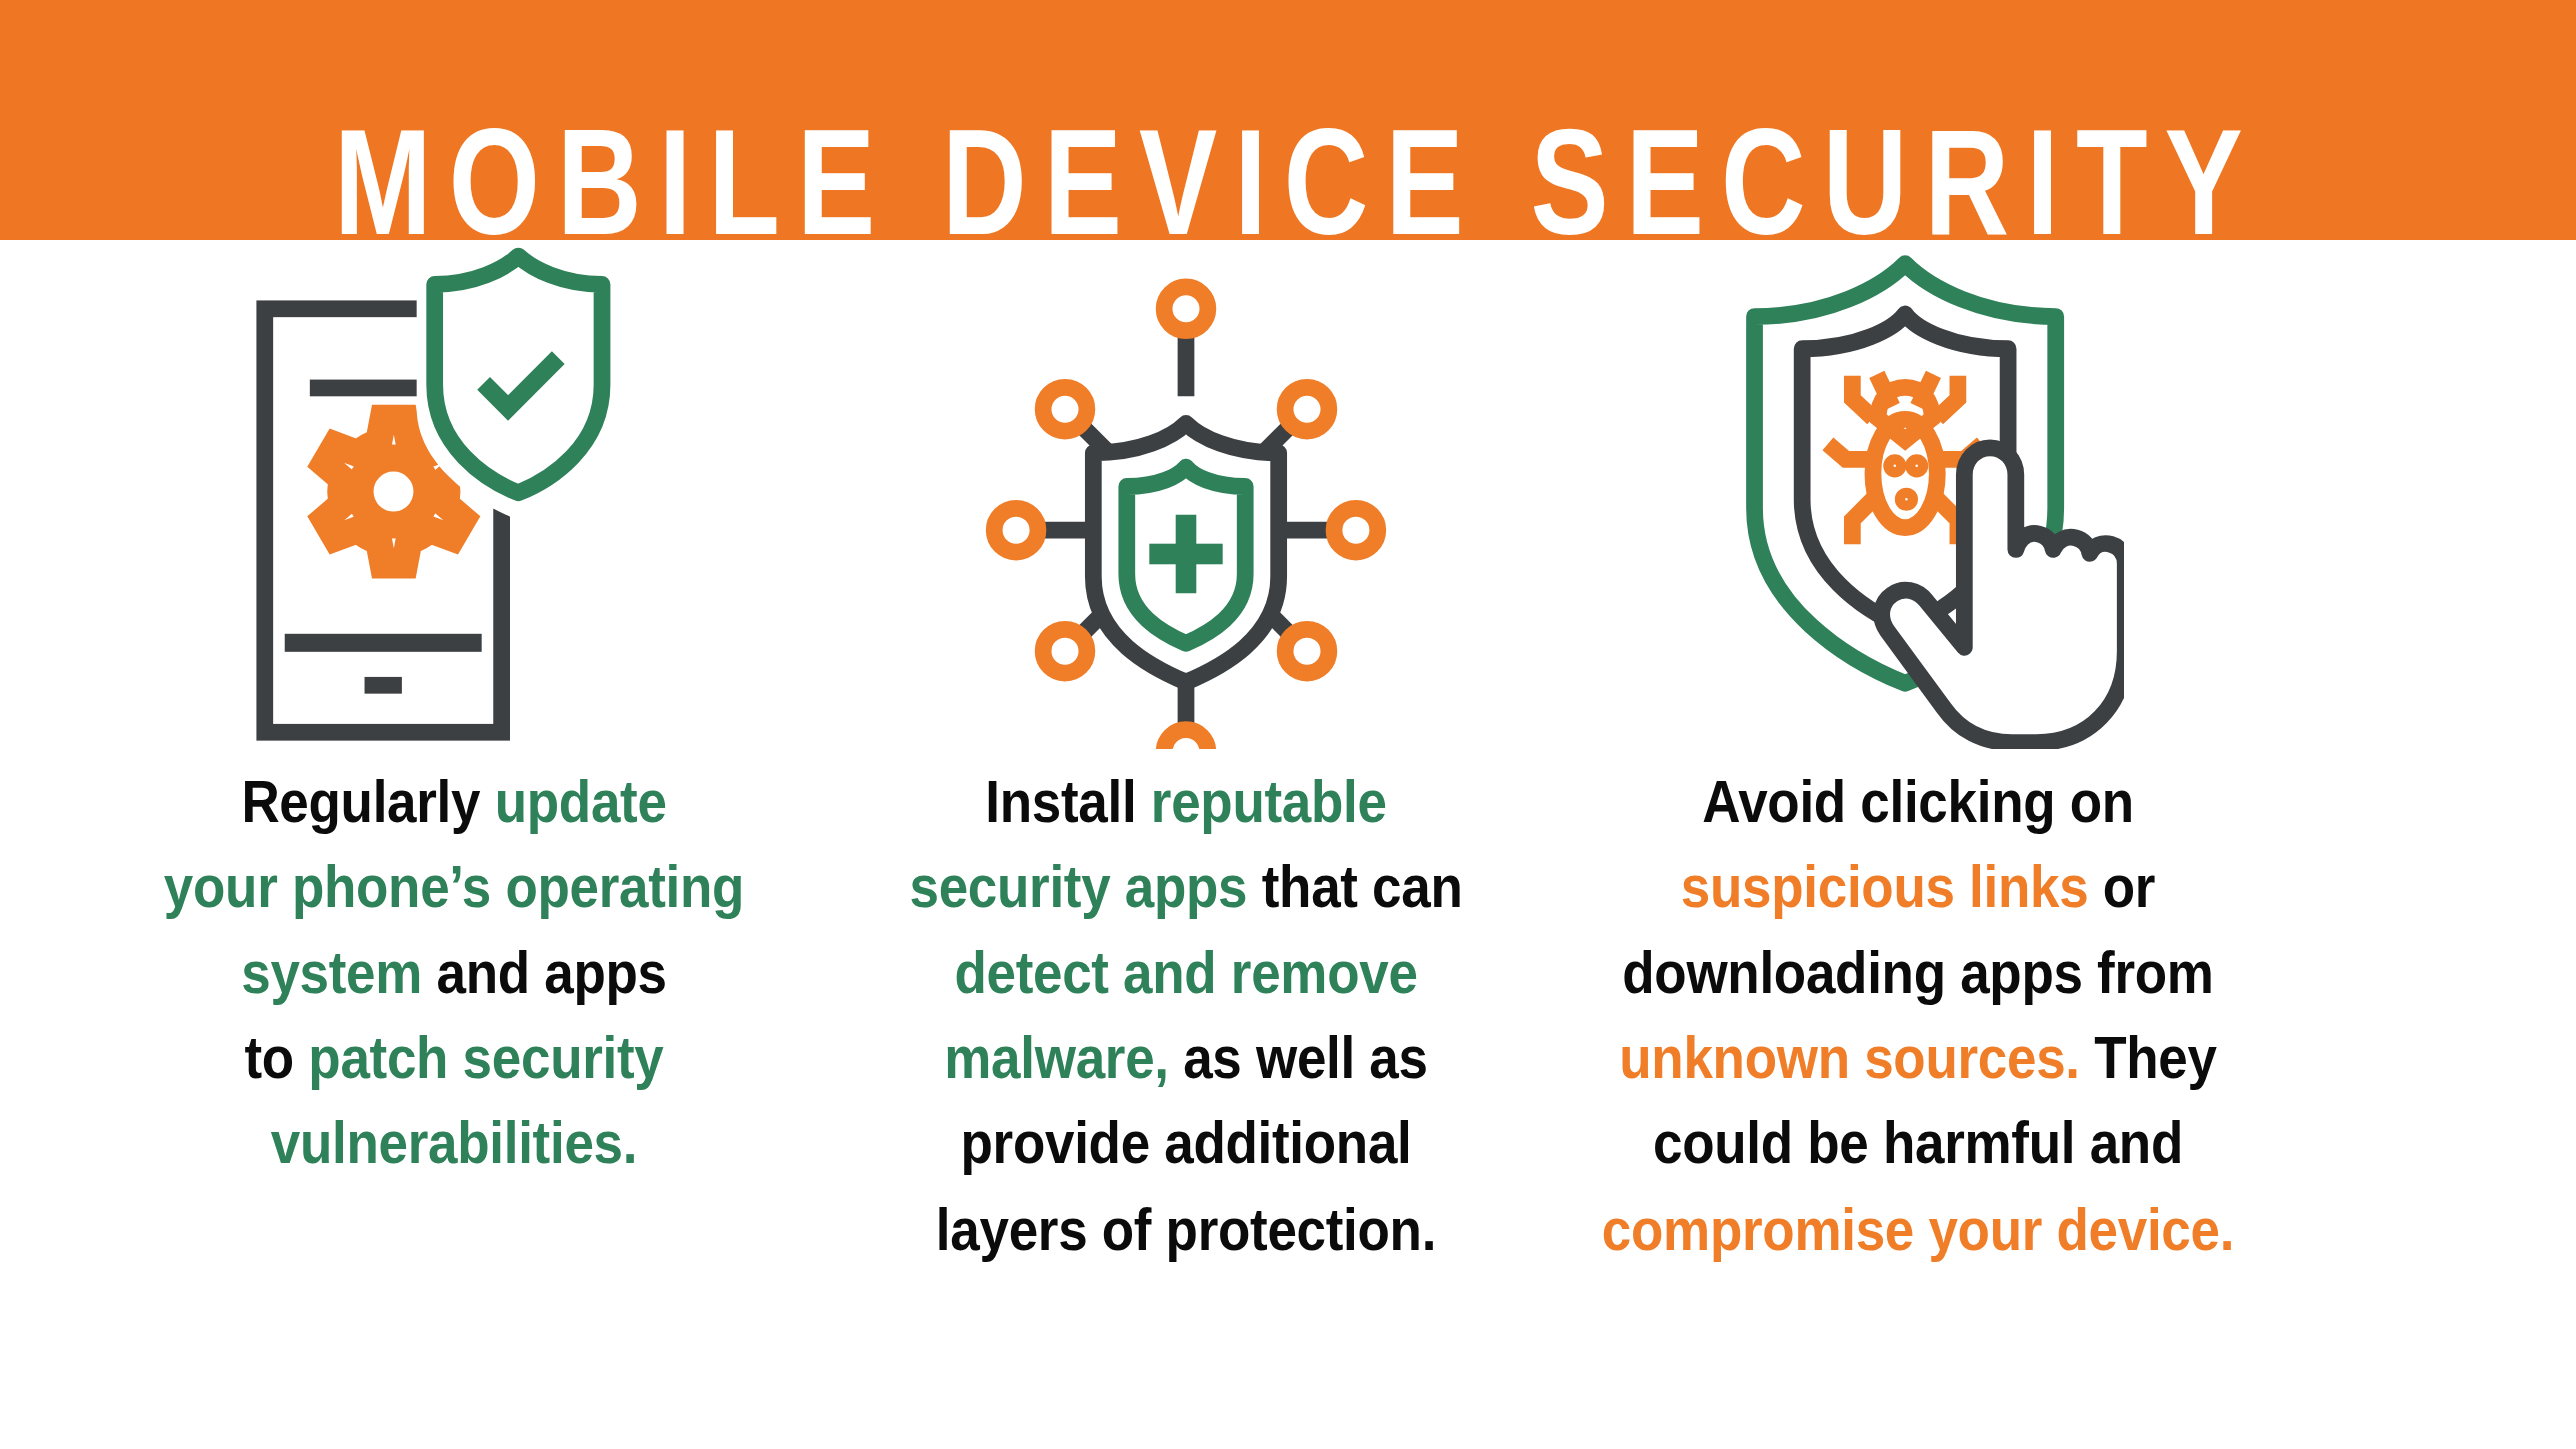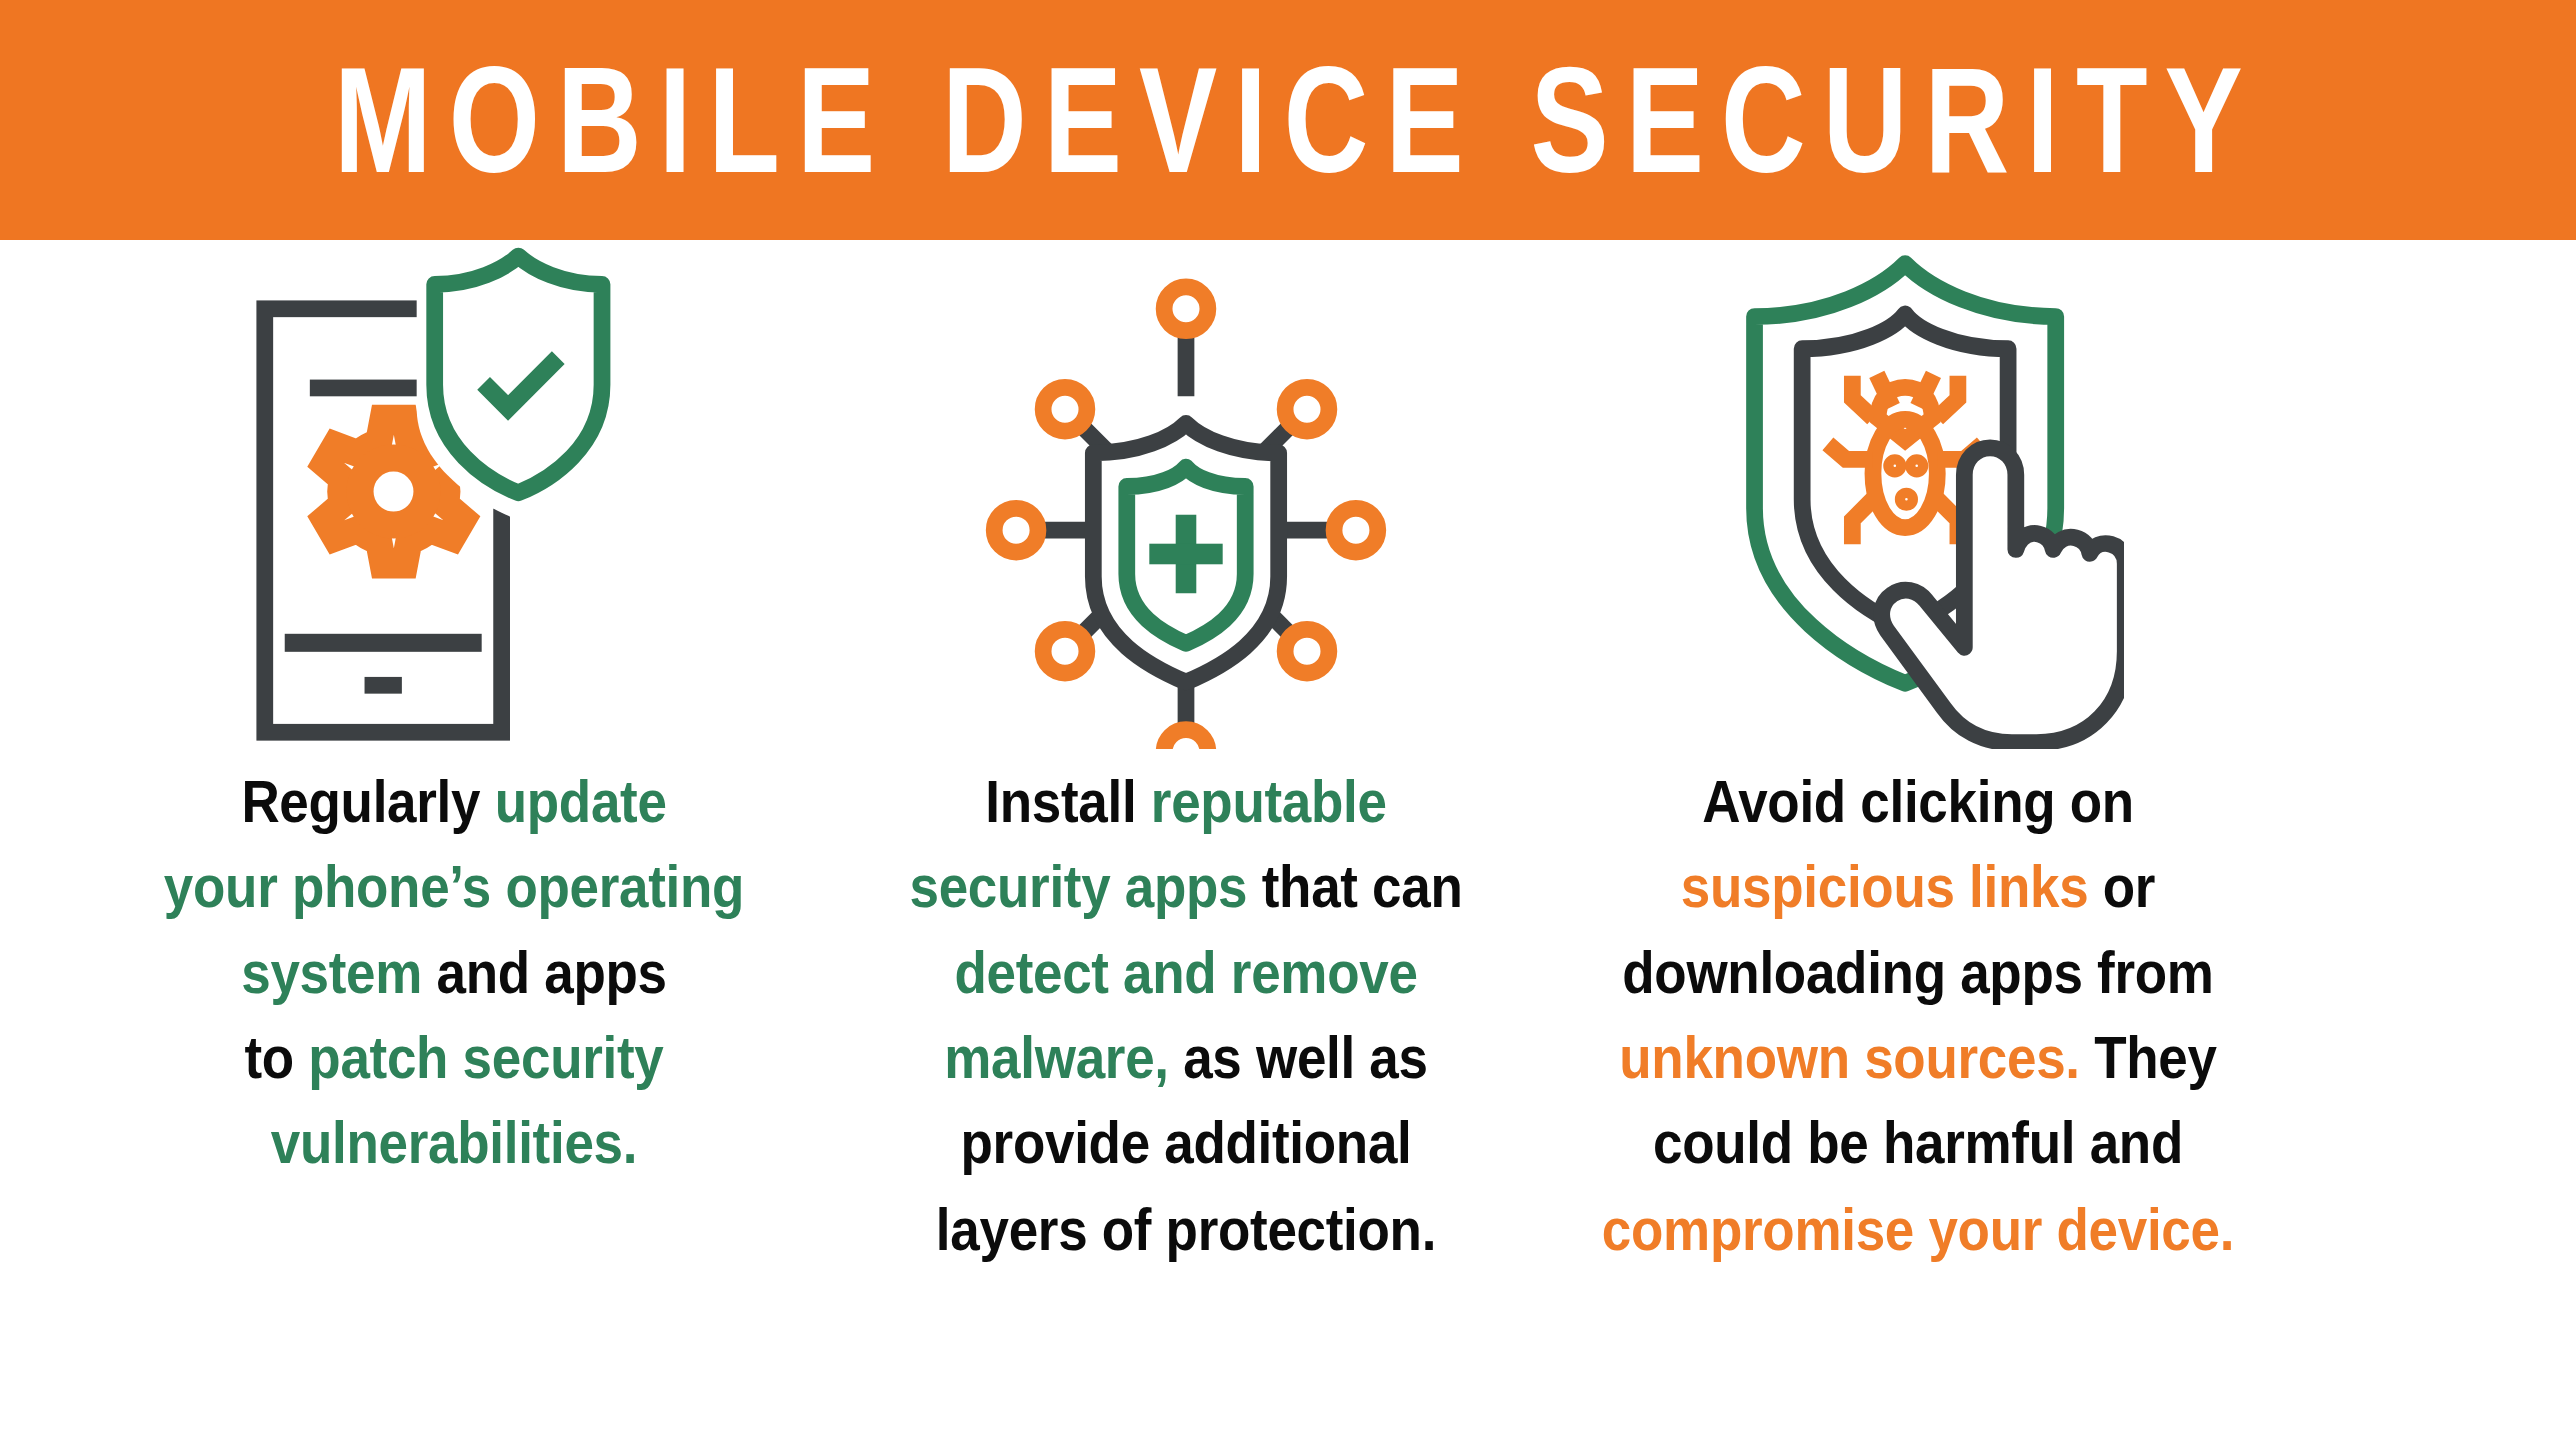--- a/index.html
+++ b/index.html
@@ -23,21 +23,21 @@
 
   
   .header-band {
     position: absolute;
     left: 0;
     top: 0;
     width: 2576px;
     height: 240px;
     background: #ef7622;
     display: flex;
-    align-items: center;
+    align-items: flex-end;
     justify-content: center;
   }
   .header-title {
     color: #ffffff;
     font-family: "Liberation Sans", sans-serif;
     font-weight: bold;
     font-size: 115px;
     letter-spacing: 16.7px;
     line-height: 1;
     text-indent: 16.7px;

